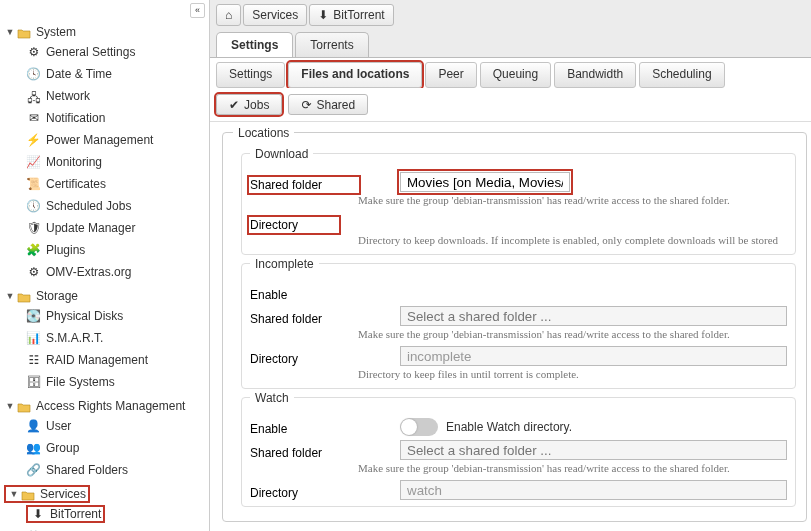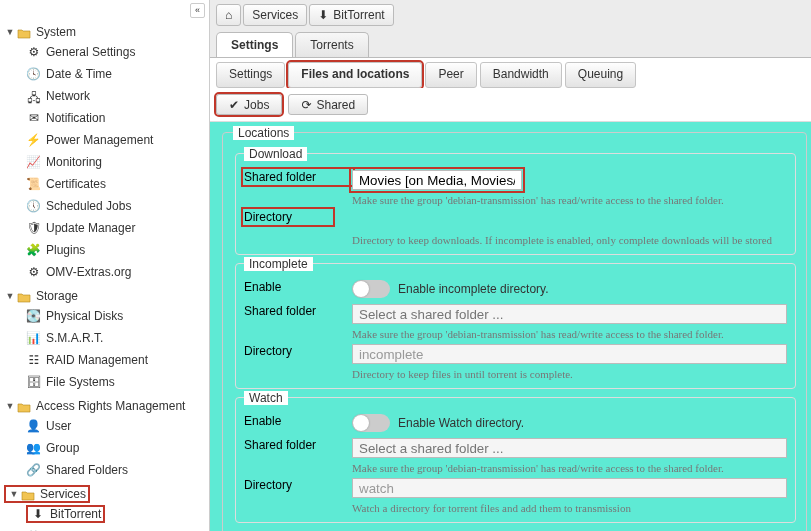--- a/index.html
+++ b/index.html
@@ -27,25 +27,25 @@
   
   .subtabs { height: 30px; padding: 4px 6px 0 6px; display: flex; gap: 3px; background: #fff;}
   .subtab { padding: 4px 12px; border: 1px solid #c4c4c4; border-radius: 3px; background: linear-gradient(#fefefe,#e3e3e3); cursor: pointer; }
   .subtab.active { font-weight: bold; background:linear-gradient(#fff,#eee); }
   .subtab.hl { outline: 2px solid #c1372a; outline-offset: 0; }
   
   .toolbar { height: 34px; padding: 6px; display: flex; gap: 6px; background:#fff; border-bottom:1px solid #ddd;}
   .tbtn { padding: 4px 12px; border: 1px solid #bbb; border-radius: 3px; background: linear-gradient(#fefefe,#e6e6e6); cursor: pointer; display: inline-flex; align-items: center; gap: 5px;}
   .tbtn.hl { outline: 2px solid #c1372a; }
   
-  .form-area { flex:1; background:#5eead4; padding: 6px 4px 6px 12px; overflow-y:auto;}
+  .form-area { flex:1; background:#ffffff; padding: 6px 4px 6px 12px; overflow-y:auto;}
   .fieldset { border: 1px solid #ccc; border-radius: 4px; margin: 4px 0 10px 0; padding: 0 10px 6px 10px; position:relative;}
-  .fieldset.inner { border:1px solid #ddd; margin:6px 0 8px 2px; padding:0 8px 4px 8px;}
+  .fieldset.inner { border:1px solid #ddd; margin:6px 0 8px 8px; padding:0 8px 4px 8px;}
   .legend { font-size:12px; color:#333; padding:0 5px; background:#fff; position:relative; top:-7px; }
-  .row { display:flex; align-items:flex-start; margin:2px 0; min-height:22px;}
+  .row { display:flex; align-items:flex-end; margin:2px 0; min-height:22px;gap:42px;}
   .row .lbl { width: 108px; color:#000; }
   .row .val { flex:1; }
   .field-input { width:100%; height:20px; padding:2px 6px; border:1px solid #bbb; background:#fff;}
   .field-input.disabled { background:#f5f5f5; color:#999;}
   .helptxt { font-size:11px; color:#777; margin: 0 0 4px 108px; font-family: Liberation Serif, serif;}
   .hl-field { outline: 2px solid #c1372a; outline-offset: 1px; }
   
   .toggle { display:inline-flex; align-items:center; gap:8px;}
   .switch { width:38px; height:18px; border-radius:10px; background:#ccc; position:relative;}
   .switch::after { content:""; position:absolute; width:16px; height:16px; border-radius:50%; background:#fff; top:1px; left:1px; box-shadow:0 0 2px rgba(0,0,0,.3);}
@@ -203,22 +203,23 @@
 
   <div class="tabbar">
     <div class="tab active"><span>Settings</span></div>
     <div class="tab"><span>Torrents</span></div>
   </div>
 
   <div class="subtabs">
     <div class="subtab">Settings</div>
     <div class="subtab active hl">Files and locations</div>
     <div class="subtab">Peer</div>
+    <div class="subtab">Queuing</div>
     <div class="subtab">Bandwidth</div>
-    <div class="subtab">Queuing</div>
+    <div class="subtab">Scheduling</div>
   </div>
 
   <div class="toolbar">
     <div class="tbtn hl">
         <span>✔</span>
         <span>Jobs</span>
       </div>
     <div class="tbtn">
         <span>⟳</span>
         <span>Shared</span>
@@ -242,24 +243,20 @@
           <div style="width:20px"></div>
         </div>
         <div class="helptxt">Directory to keep downloads. If incomplete is enabled, only complete downloads will be stored</div>
       </div>
 
       
       <div class="fieldset inner">
         <span class="legend">Incomplete</span>
         <div class="row">
           <div class="lbl">Enable</div>
-          <div class="val toggle">
-            <span class="switch"></span>
-            <span>Enable incomplete directory.</span>
-          </div>
         </div>
         <div class="row">
           <div class="lbl">Shared folder</div>
           <div class="val"><input class="field-input disabled" placeholder="Select a shared folder ..." style=""></div>
         </div>
         <div class="helptxt">Make sure the group 'debian-transmission' has read/write access to the shared folder.</div>
         <div class="row">
           <div class="lbl">Directory</div>
           <div class="val"><input class="field-input disabled" value="incomplete" style=""></div>
         </div>
@@ -278,18 +275,17 @@
         </div>
         <div class="row">
           <div class="lbl">Shared folder</div>
           <div class="val"><input class="field-input disabled" placeholder="Select a shared folder ..." style=""></div>
         </div>
         <div class="helptxt">Make sure the group 'debian-transmission' has read/write access to the shared folder.</div>
         <div class="row">
           <div class="lbl">Directory</div>
           <div class="val"><input class="field-input disabled" value="watch" style=""></div>
         </div>
-        <div class="helptxt">Watch a directory for torrent files and add them to transmission</div>
       </div>
 
     </div>
   </div>
 </div>
 
 </body></html>

